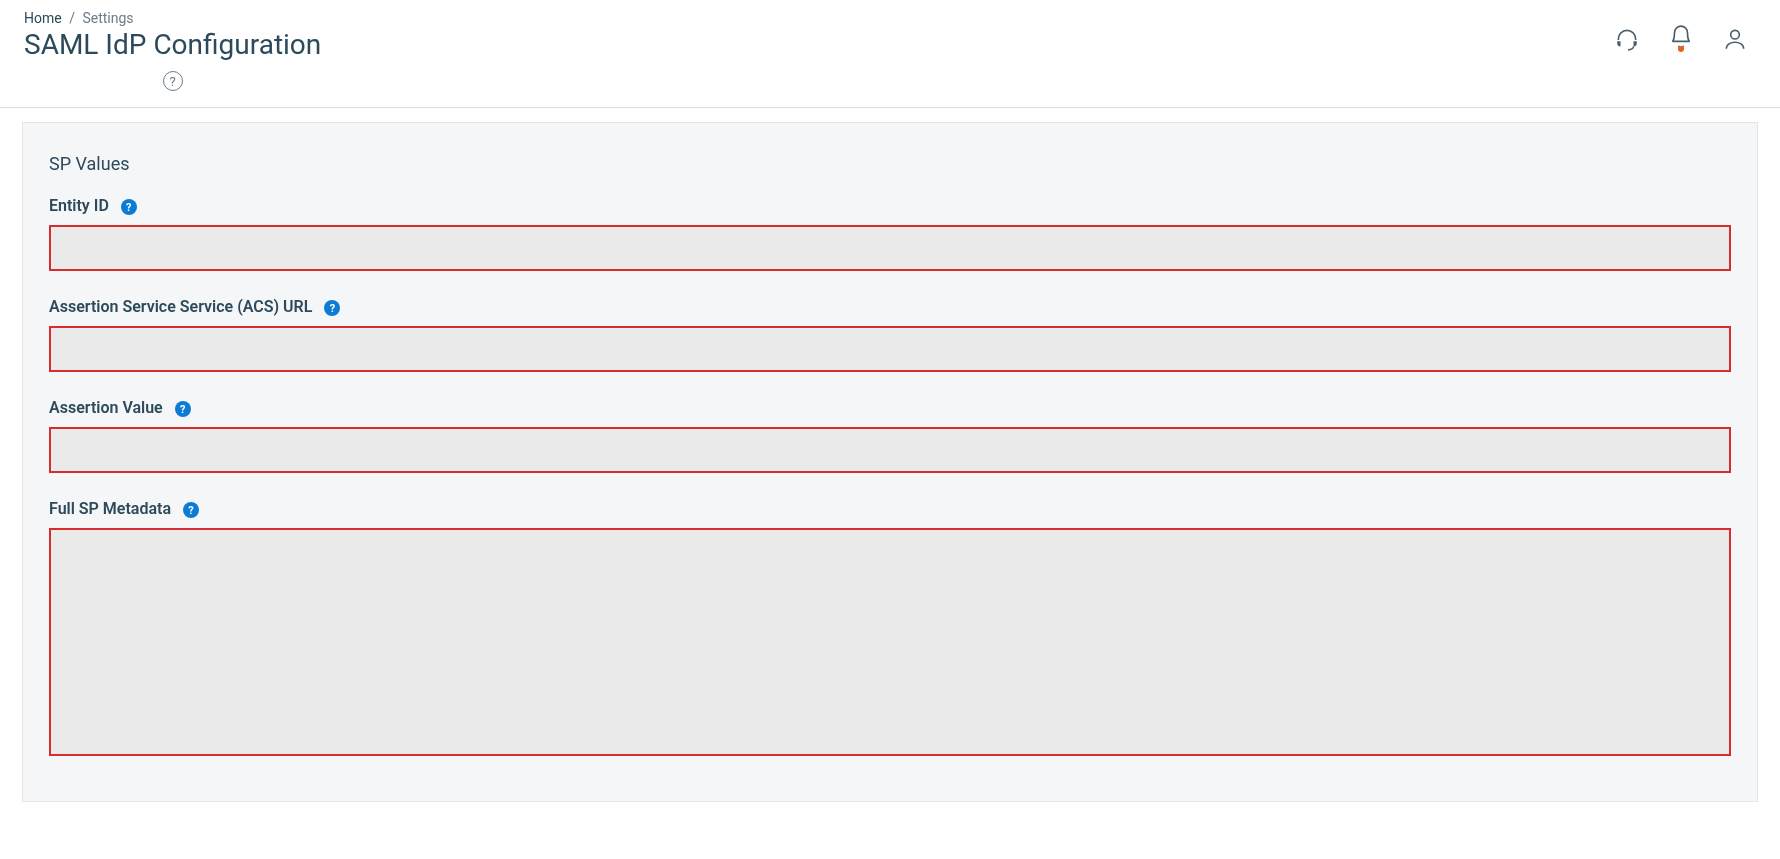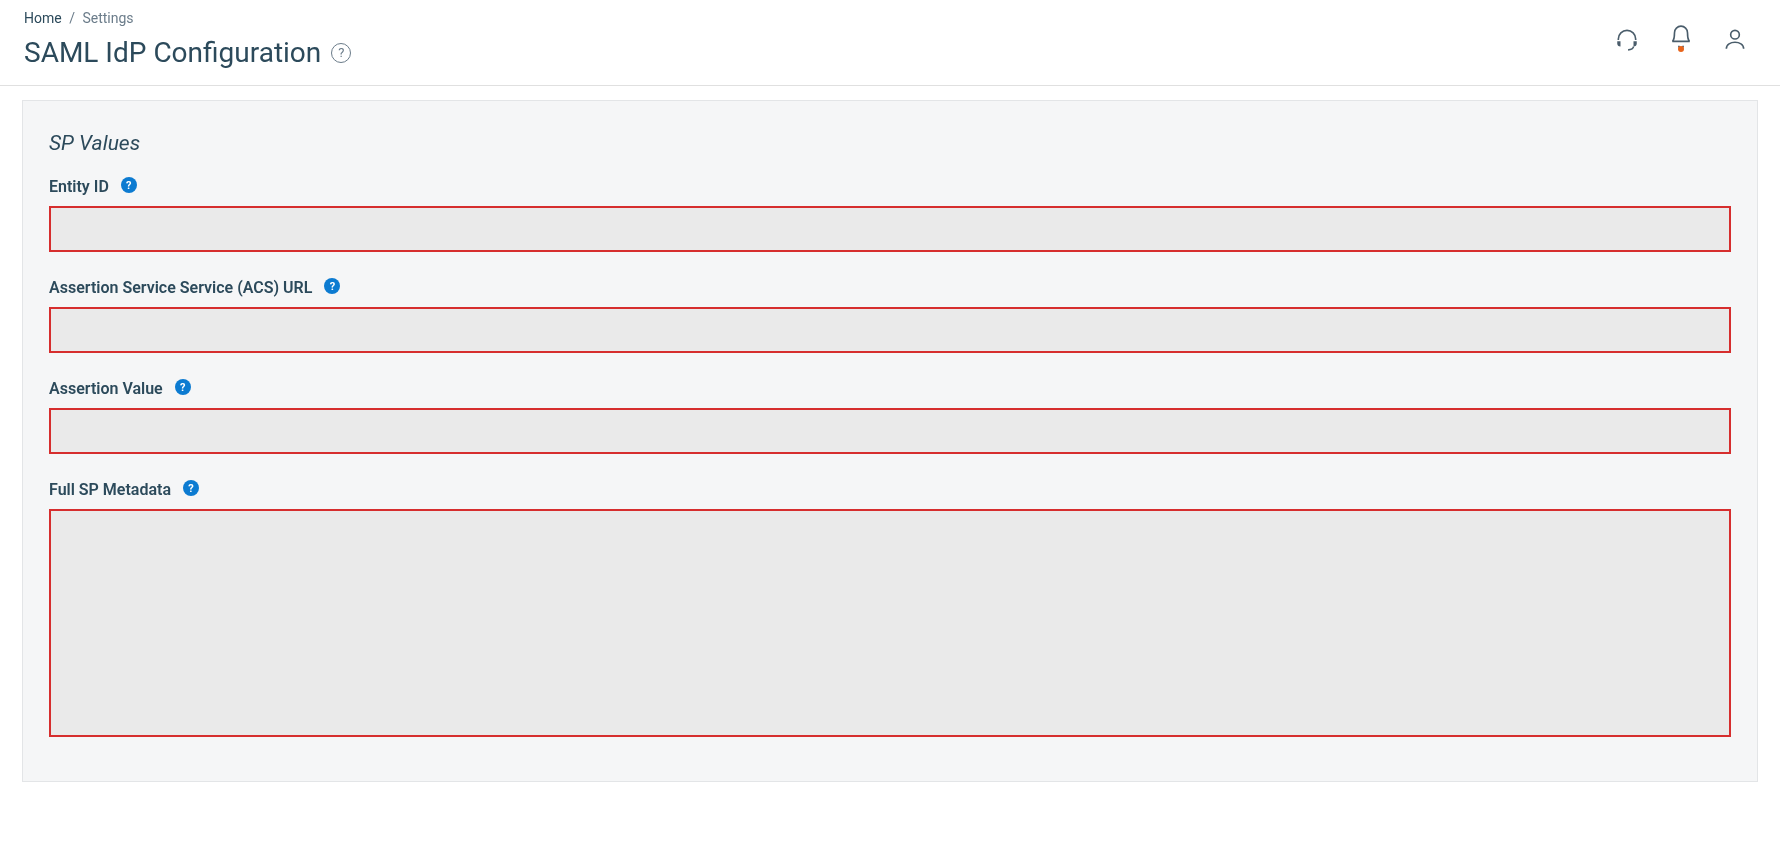--- a/index.html
+++ b/index.html
@@ -11,29 +11,29 @@
     height: 859px;
     overflow: hidden;
   }
   .header {
     padding: 10px 24px 16px 24px;
     border-bottom: 1px solid #e0e0e0;
     display: flex;
     justify-content: space-between;
     align-items: flex-start;
   }
-  .header-left { display: flex; flex-direction: column; gap: 10px; }
+  .header-left { display: flex; flex-direction: column; gap: 2px; }
   .breadcrumb {
     font-size: 14px;
     color: #2c4a5b;
   }
   .breadcrumb a { color: #2c4a5b; text-decoration: none; cursor: pointer; }
   .breadcrumb-sep { margin: 0 4px; color: #6b7c8a; }
   .breadcrumb-current { color: #6b7c8a; }
-  .page-title-row { display: flex; align-items: center; gap: 10px; }
+  .page-title-row { display: flex; align-items: center; gap: 10px; flex-direction: column; }
   .page-title {
     font-size: 28px;
     font-weight: 400;
     color: #2c4a5b;
   }
   .help-circle {
     width: 20px; height: 20px;
     border: 1.5px solid #6b7c8a;
     border-radius: 50%;
     display: flex; align-items: center; justify-content: center;
@@ -74,29 +74,28 @@
   .scroll-gap { height: 14px; background:#fff; }
   .panel {
     margin: 0 22px 22px 22px;
     border: 1px solid #e3e5e7;
     background: #f5f6f7;
     padding: 30px 26px 26px 26px;
     min-height: 680px;
     position: relative;
   }
   .section-title {
-    font-size: 21px;
+    font-size: 18px;
     color: #2c4a5b;
     font-weight: 400;
     margin-bottom: 22px;
-    font-style: italic;
   }
   .field-label-row {
     display: flex;
-    align-items: flex-start;
+    align-items: flex-end;
     gap: 12px;
     margin-bottom: 10px;
   }
   .field-label {
     font-size: 16px;
     font-weight: 600;
     color: #2c4a5b;
   }
   .help-blue {
     width: 16px; height: 16px;

